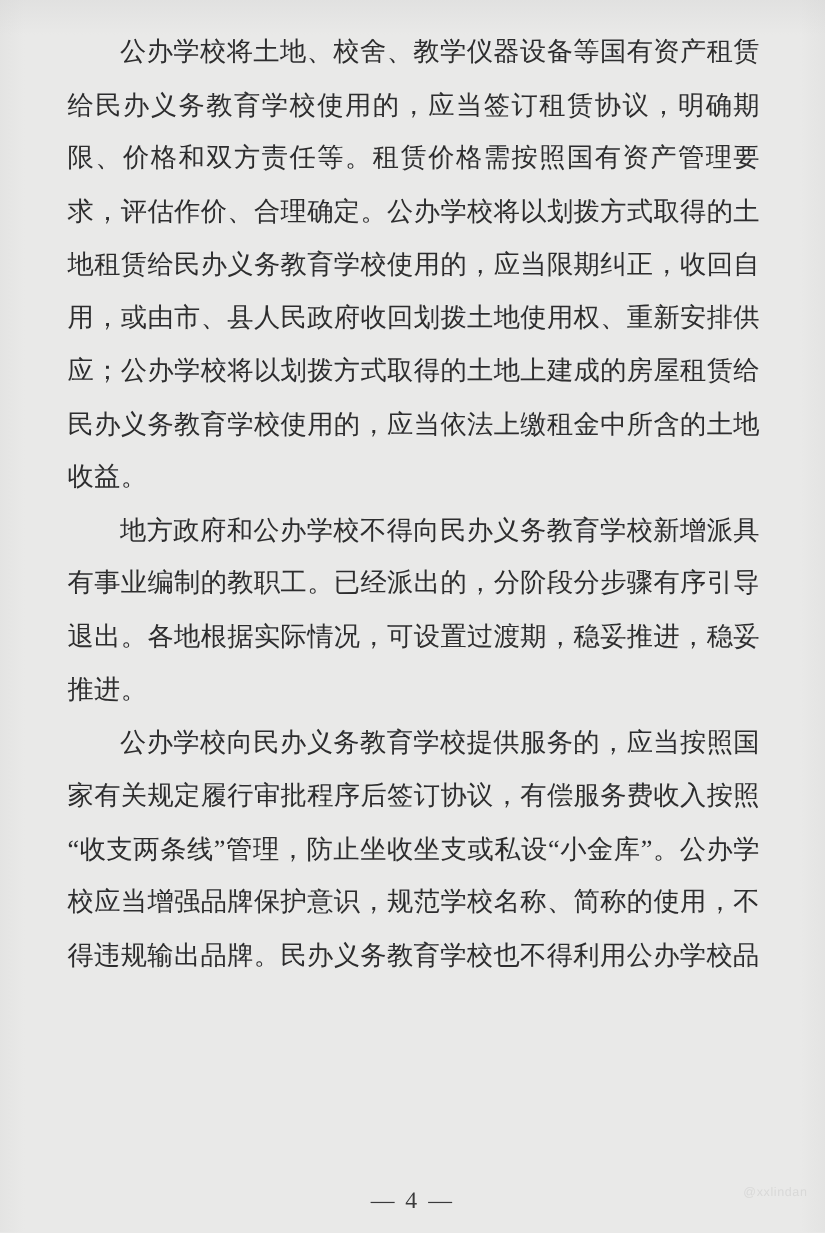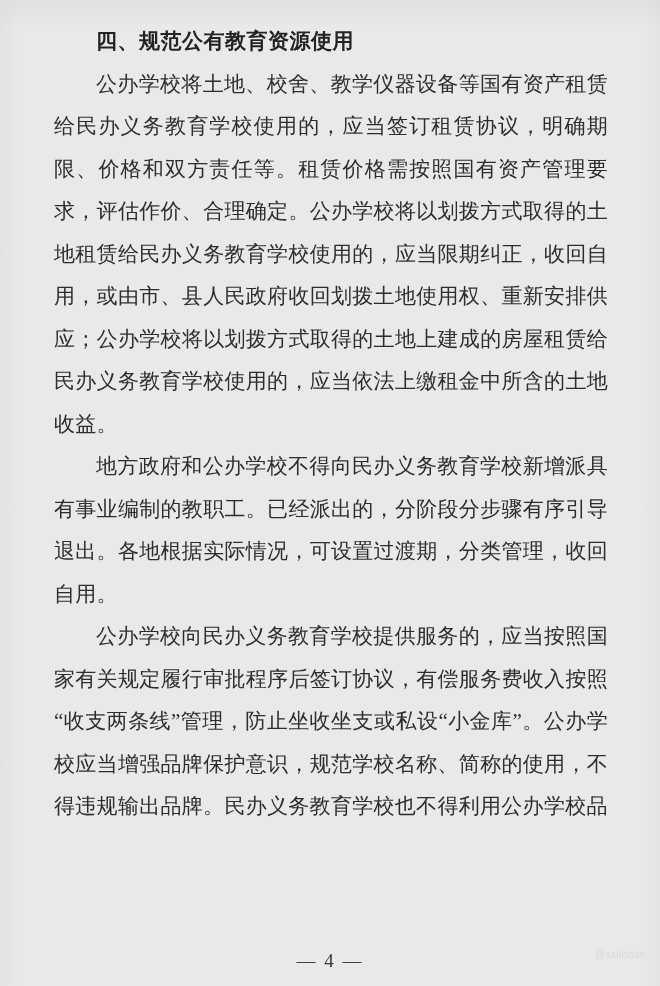--- a/index.html
+++ b/index.html
@@ -74,24 +74,23 @@
     user-select: none;
   }
 </style>
 </head>
 <body>
 
 <div class="scan-surface"></div>
 
 <div class="page-body">
 
-  <h2 class="section-heading">四、规范公有教育资源使用</h2>
 
   <p class="body-par indented">公办学校将土地、校舍、教学仪器设备等国有资产租赁给民办义务教育学校使用的，应当签订租赁协议，明确期限、价格和双方责任等。租赁价格需按照国有资产管理要求，评估作价、合理确定。公办学校将以划拨方式取得的土地租赁给民办义务教育学校使用的，应当限期纠正，收回自用，或由市、县人民政府收回划拨土地使用权、重新安排供应；公办学校将以划拨方式取得的土地上建成的房屋租赁给民办义务教育学校使用的，应当依法上缴租金中所含的土地收益。</p>
 
-  <p class="body-par indented">地方政府和公办学校不得向民办义务教育学校新增派具有事业编制的教职工。已经派出的，分阶段分步骤有序引导退出。各地根据实际情况，可设置过渡期，分类管理，收回自用。</p>
+  <p class="body-par indented">地方政府和公办学校不得向民办义务教育学校新增派具有事业编制的教职工。已经派出的，分阶段分步骤有序引导退出。各地根据实际情况，可设置过渡期，稳妥推进，稳妥推进。</p>
 
   <p class="body-par indented">公办学校向民办义务教育学校提供服务的，应当按照国家有关规定履行审批程序后签订协议，有偿服务费收入按照“收支两条线”管理，防止坐收坐支或私设“小金库”。公办学校应当增强品牌保护意识，规范学校名称、简称的使用，不得违规输出品牌。民办义务教育学校也不得利用公办学校品</p>
 </div>
 
 <div class="page-footer">— 4 —</div>
 
 <div class="watermark">@xxlindan</div>
 
 </body></html>

